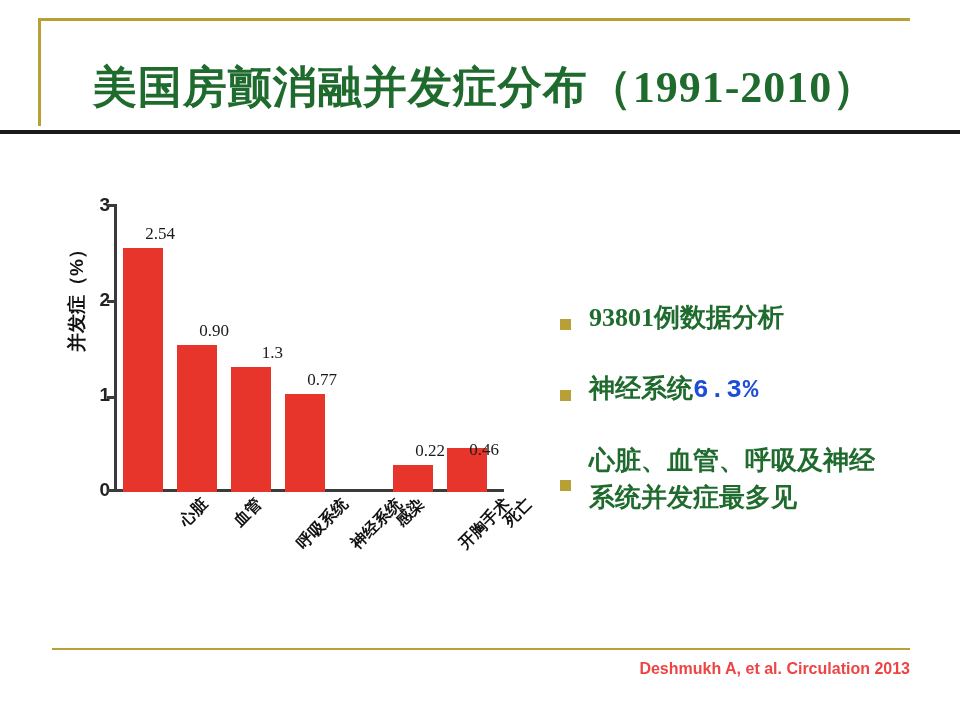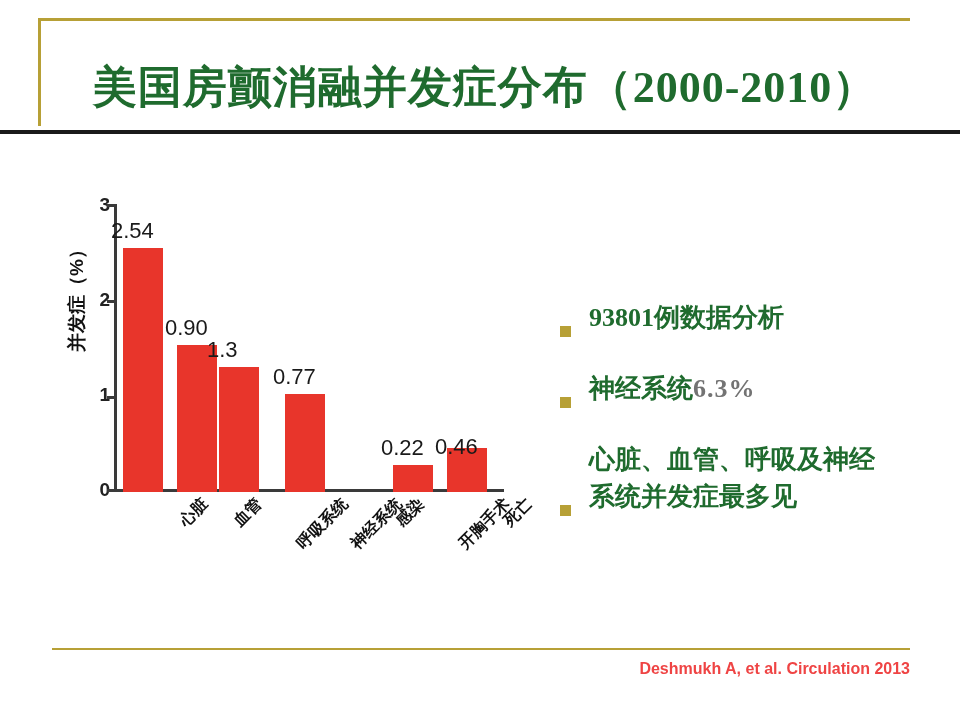--- a/index.html
+++ b/index.html
@@ -118,23 +118,24 @@
     position: absolute;
     bottom: 0;
     left: 6px;
     width: 40px;
     background: #e8352b;
   }
   .bar-value {
     position: absolute;
     left: -6px;
     width: 64px;
-    text-align: left;
-    font-size: 22px;
+    text-align: right;
+    font-size: 17px;
     color: #1a1a1a;
+    font-family: Liberation Serif, serif;
   }
   .xlabel {
     position: absolute;
     top: 302px;
     font-size: 16px;
     font-weight: bold;
     color: #111;
     transform: rotate(-45deg);
     transform-origin: right top;
     white-space: nowrap;
@@ -143,41 +144,41 @@
 
   
   .bullets {
     position: absolute;
     left: 560px;
     top: 300px;
     width: 370px;
   }
   .bullet-row {
     display: flex;
-    align-items: flex-end;
+    align-items: center;
     margin-bottom: 34px;
   }
   .bullet-marker {
     width: 11px;
     height: 11px;
     background: #b7a036;
     margin-top: 12px;
     margin-right: 18px;
     flex: 0 0 auto;
   }
   .bullet-text {
     font-family: "Liberation Serif", serif;
     font-size: 26px;
     line-height: 1.42;
     color: #1f6b2e;
     font-weight: bold;
   }
   .bullet-text .hl {
-    color: #737373;
-    font-family: Liberation Serif, serif;
+    color: #1d4ed8;
+    font-family: Liberation Mono, monospace;
     letter-spacing: 1px;
     margin-top: 32px;
   }
 
   
   .footer-rule {
     position: absolute;
     left: 52px;
     top: 648px;
     width: 858px;
@@ -192,21 +193,21 @@
     font-size: 16px;
     font-weight: bold;
     color: #ef4444;
   }
 </style>
 </head>
 <body>
 
 <div class="title-frame"></div>
 <div class="title-rule"></div>
-<div class="slide-title">美国房颤消融并发症分布（2000-2010）</div>
+<div class="slide-title">美国房颤消融并发症分布（1991-2010）</div>
 
 <div class="chart-panel">
   <div class="chart-ylabel">并发症（%）</div>
 
   <div class="axis-y"></div>
   <div class="axis-x"></div>
 
   <div class="ytick" style="top:2px;">3</div>
   <div class="ytick" style="top:97px;">2</div>
   <div class="ytick" style="top:192px;">1</div>
@@ -219,21 +220,21 @@
 
   <div class="bars">
     <div class="bar-slot" style="left:0px;">
       <div class="bar" style="height:244px;"></div>
       <div class="bar-value" style="bottom:248px;">2.54</div>
     </div>
     <div class="bar-slot" style="left:54px;">
       <div class="bar" style="height:147px;"></div>
       <div class="bar-value" style="bottom:151px;">0.90</div>
     </div>
-    <div class="bar-slot" style="left:96px;">
+    <div class="bar-slot" style="left:108px;">
       <div class="bar" style="height:125px;"></div>
       <div class="bar-value" style="bottom:129px;">1.3</div>
     </div>
     <div class="bar-slot" style="left:162px;">
       <div class="bar" style="height:98px;"></div>
       <div class="bar-value" style="bottom:102px;">0.77</div>
     </div>
     <div class="bar-slot" style="left:270px;">
       <div class="bar" style="height:27px;"></div>
       <div class="bar-value" style="bottom:31px;">0.22</div>

